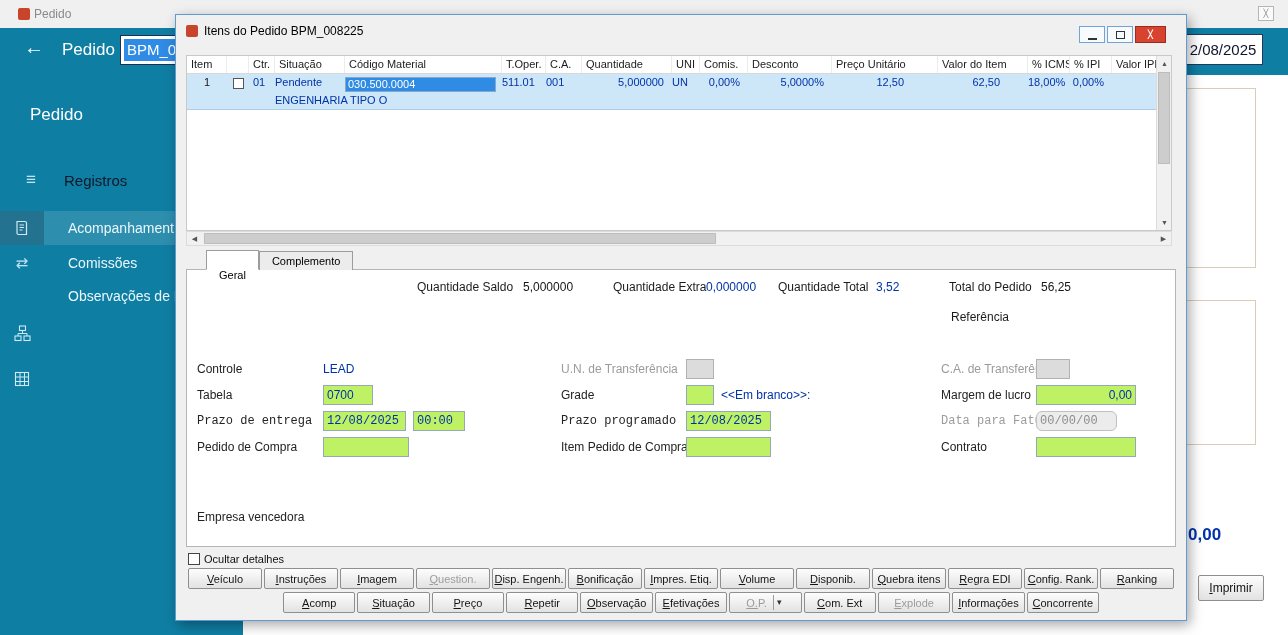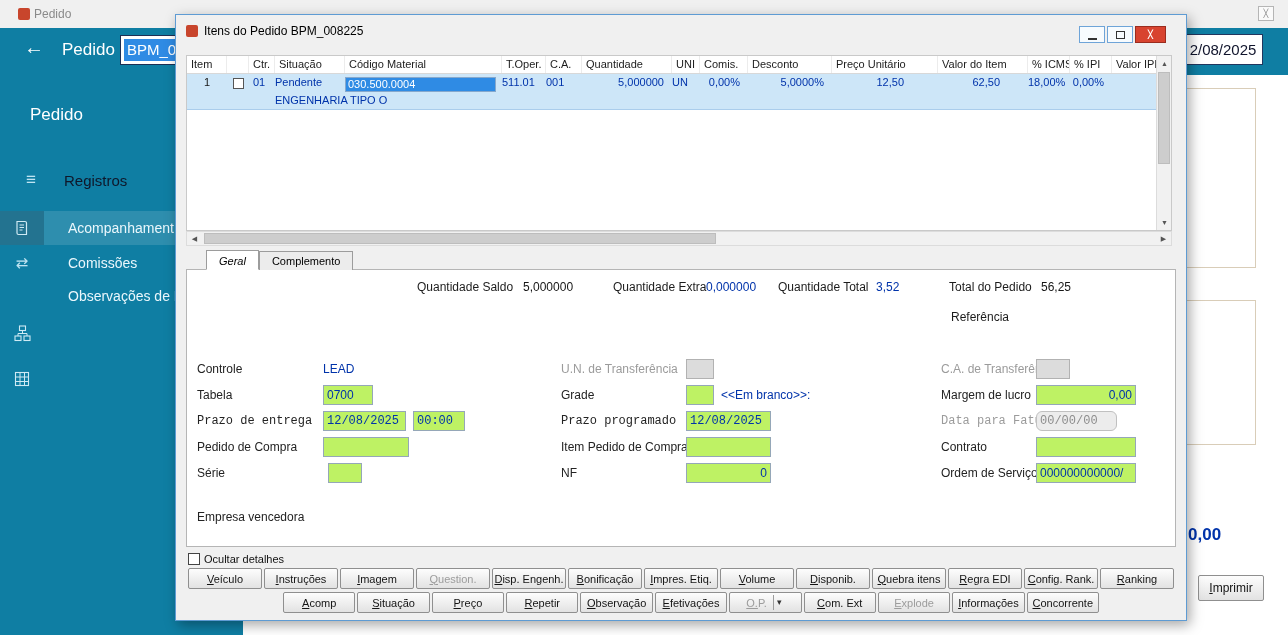--- a/index.html
+++ b/index.html
@@ -89,21 +89,21 @@
   .vs-down{position:absolute;bottom:0;left:0;}
   .vthumb{position:absolute;left:1px;top:16px;width:12px;height:92px;background:#cdcdcd;border:1px solid #bdbdbd;}
   .hscroll{position:absolute;left:10px;top:216px;width:986px;height:15px;background:#f1f1f1;border:1px solid #dcdcdc;}
   .hs-arrow{position:absolute;top:0;width:15px;height:13px;font-size:7px;color:#555;text-align:center;line-height:13px;}
   .hs-left{left:0;} .hs-right{right:0;}
   .hthumb{position:absolute;left:17px;top:1px;width:512px;height:11px;background:#cdcdcd;border:1px solid #bdbdbd;}
 
   
   .tabs{position:absolute;left:30px;top:236px;height:19px;display:flex;z-index:2;}
   .tab{font-size:11px;padding:3px 12px 0 12px;border:1px solid #9c9c9c;border-bottom:none;background:#ececec;color:#000;height:19px;margin-top:0;}
-  .tab.active{background:#fff;height:20px;margin-top:-1px;padding-top:4px;border-bottom:1px solid #fff;font-style:italic;}
+  .tab.active{background:#fff;height:20px;margin-top:-1px;padding-top:18px;border-bottom:1px solid #fff;}
   .tabpanel{position:absolute;left:10px;top:254px;width:990px;height:278px;background:#fff;border:1px solid #b5b5b5;z-index:1;}
   .sum-lbl{position:absolute;top:10px;font-size:12px;color:#1c1c1c;white-space:nowrap;}
   .sum-val{position:absolute;top:10px;font-size:12px;color:#161616;white-space:nowrap;}
   .sum-val.blue{color:var(--navy);}
   .ref-lbl{position:absolute;left:764px;top:40px;font-size:12px;color:#1c1c1c;}
   .frow{position:absolute;left:0;width:100%;height:22px;}
   .flabel{position:absolute;font-size:12px;color:#232323;line-height:22px;white-space:nowrap;}
   .flabel.dis{color:#9b9b9b;}
   .fvalue{position:absolute;font-size:12px;color:var(--navy);line-height:22px;white-space:nowrap;}
   .field{position:absolute;top:1px;height:20px;border:1px solid #95a7b8;background:#bef264;font-size:12px;color:var(--navy);line-height:18px;padding:0 3px;white-space:nowrap;overflow:hidden;}
@@ -331,28 +331,20 @@
 
       <div class="frow" style="top:166px;">
         <span class="flabel pos-l-lbl">Pedido de Compra</span>
         <div class="field pos-l-val" style="width:86px;"></div>
         <span class="flabel pos-m-lbl">Item Pedido de Compra</span>
         <div class="field pos-m-val" style="width:85px;"></div>
         <span class="flabel pos-r-lbl">Contrato</span>
         <div class="field pos-r-val" style="width:100px;"></div>
       </div>
 
-      <div class="frow" style="top:192px;">
-        <span class="flabel pos-l-lbl">Série</span>
-        <div class="field" style="left:141px;width:34px;"></div>
-        <span class="flabel pos-m-lbl">NF</span>
-        <div class="field num pos-m-val" style="width:85px;">0</div>
-        <span class="flabel pos-r-lbl">Ordem de Serviço</span>
-        <div class="field pos-r-val" style="width:100px;">000000000000/</div>
-      </div>
 
       <span class="emp-lbl">Empresa vencedora</span>
     </div>
 
     <div class="chkrow">
       <div class="chkbox"></div>
       <span class="chklabel">Ocultar detalhes</span>
     </div>
 
     <div class="btnrow1">

